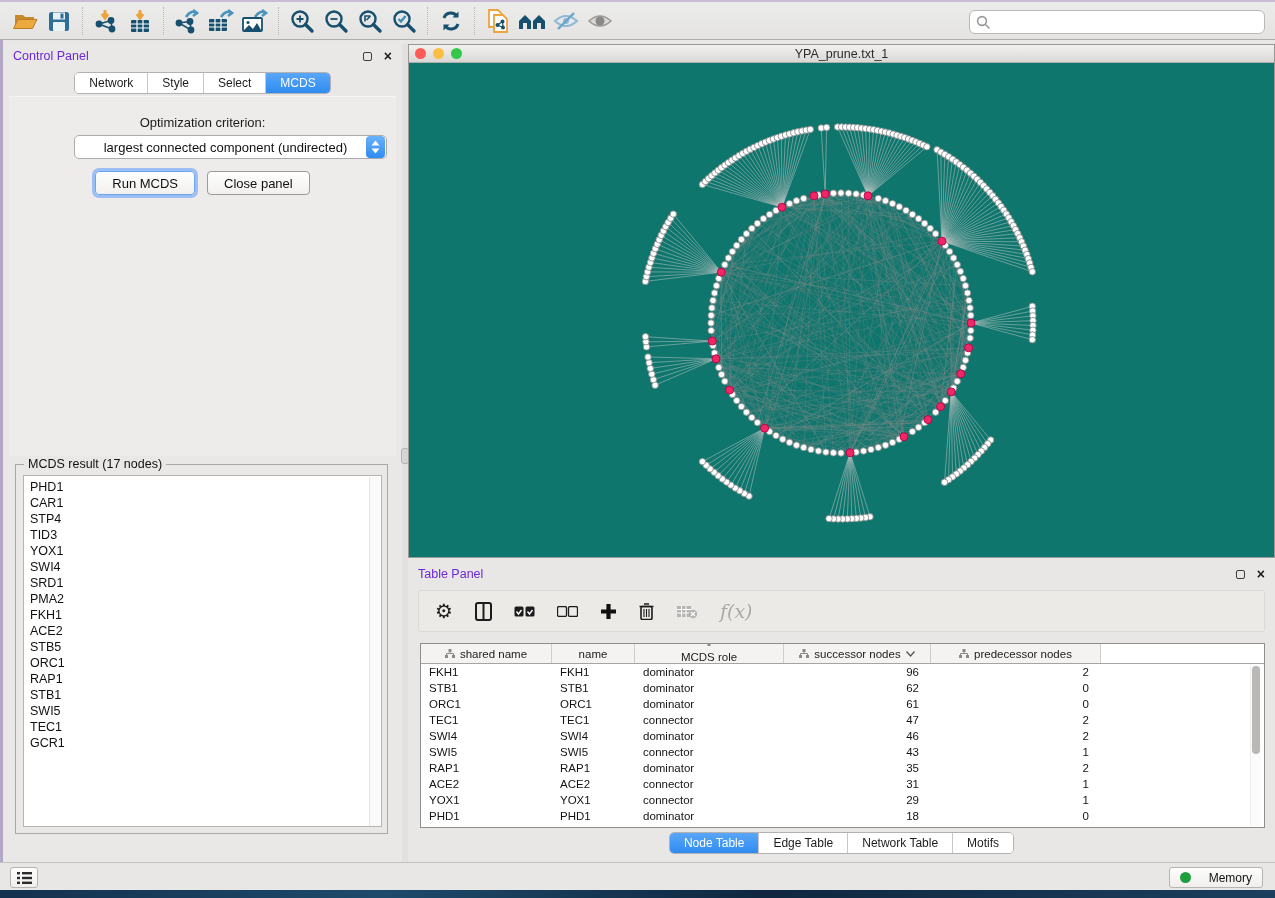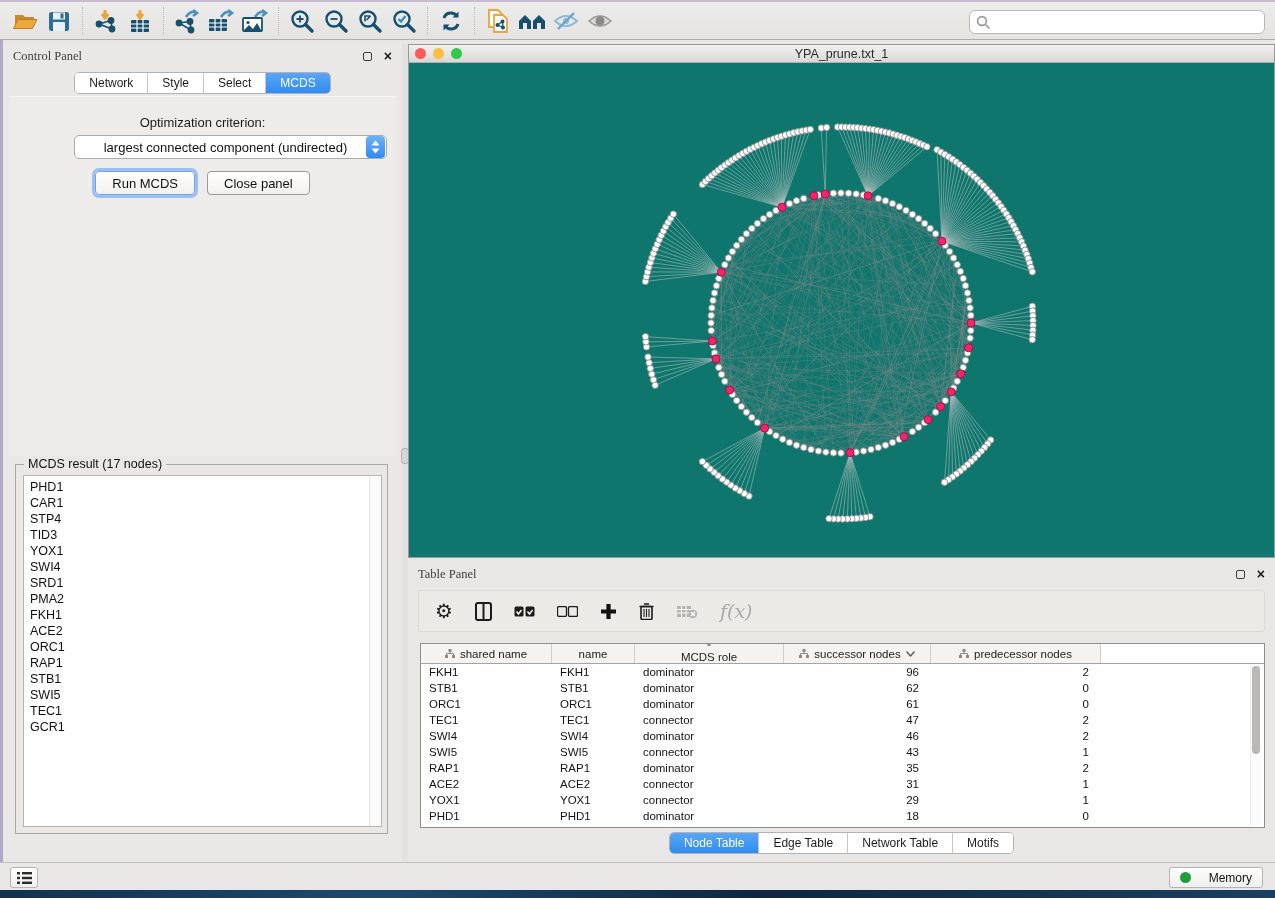--- a/index.html
+++ b/index.html
@@ -20,21 +20,21 @@
     border-radius:4px; cursor:default; }
   .tsep { width:1px; height:28px; border-left:1px dotted #b9b8b6; margin:0 6px; }
   #search-wrap { position:absolute; right:10px; top:8px; }
   #search-input { width:296px; height:24px; border:1px solid #b9b8b6; border-radius:6px;
     background:#fff; padding:0 6px 0 26px; font-size:12px; outline:none; }
   #search-icon-svg { position:absolute; left:7px; top:5px; }
 
   
   #control-panel { left:3px; top:44px; width:399px; height:818px; background:#e9e8e6; }
   .panel-head { height:24px; display:flex; align-items:center; padding:0 10px; }
-  .panel-title { font-size:12.5px; color:#404040; flex:1;font-family:Liberation Serif, serif; }
+  .panel-title { font-size:12.5px; color:#6d28d9; flex:1; }
   .float-icon { width:9px; height:9px; border:1.5px solid #3c3c3c; border-radius:2px;
     display:inline-block; margin-right:12px; }
   .close-icon { font-size:14px; font-weight:bold; color:#1c1c1c; line-height:1; }
   .seg-tabs { display:inline-flex; background:#fff; border:1px solid #b3b2b0; border-radius:5px;
     overflow:hidden; }
   .seg-tab { padding:3px 14px; font-size:12px; color:#1c1c1c; border-left:1px solid #c8c7c5;
     background:#fff; white-space:nowrap; }
   .seg-tab:first-child { border-left:none; }
   .seg-tab.active { background:linear-gradient(#5aa6f8,#2f8cf1); color:#fff; }
   #cp-tabs-row { position:absolute; left:0; top:28px; width:100%; text-align:center; }
@@ -298,20 +298,21 @@
     <div class="mcds-item">PHD1</div>
         <div class="mcds-item">CAR1</div>
         <div class="mcds-item">STP4</div>
         <div class="mcds-item">TID3</div>
         <div class="mcds-item">YOX1</div>
         <div class="mcds-item">SWI4</div>
         <div class="mcds-item">SRD1</div>
         <div class="mcds-item">PMA2</div>
         <div class="mcds-item">FKH1</div>
         <div class="mcds-item">ACE2</div>
+        <div class="mcds-item">STB5</div>
         <div class="mcds-item">ORC1</div>
         <div class="mcds-item">RAP1</div>
         <div class="mcds-item">STB1</div>
         <div class="mcds-item">SWI5</div>
         <div class="mcds-item">TEC1</div>
         <div class="mcds-item">GCR1</div>
       </div>
   </div>
 </div>
 

